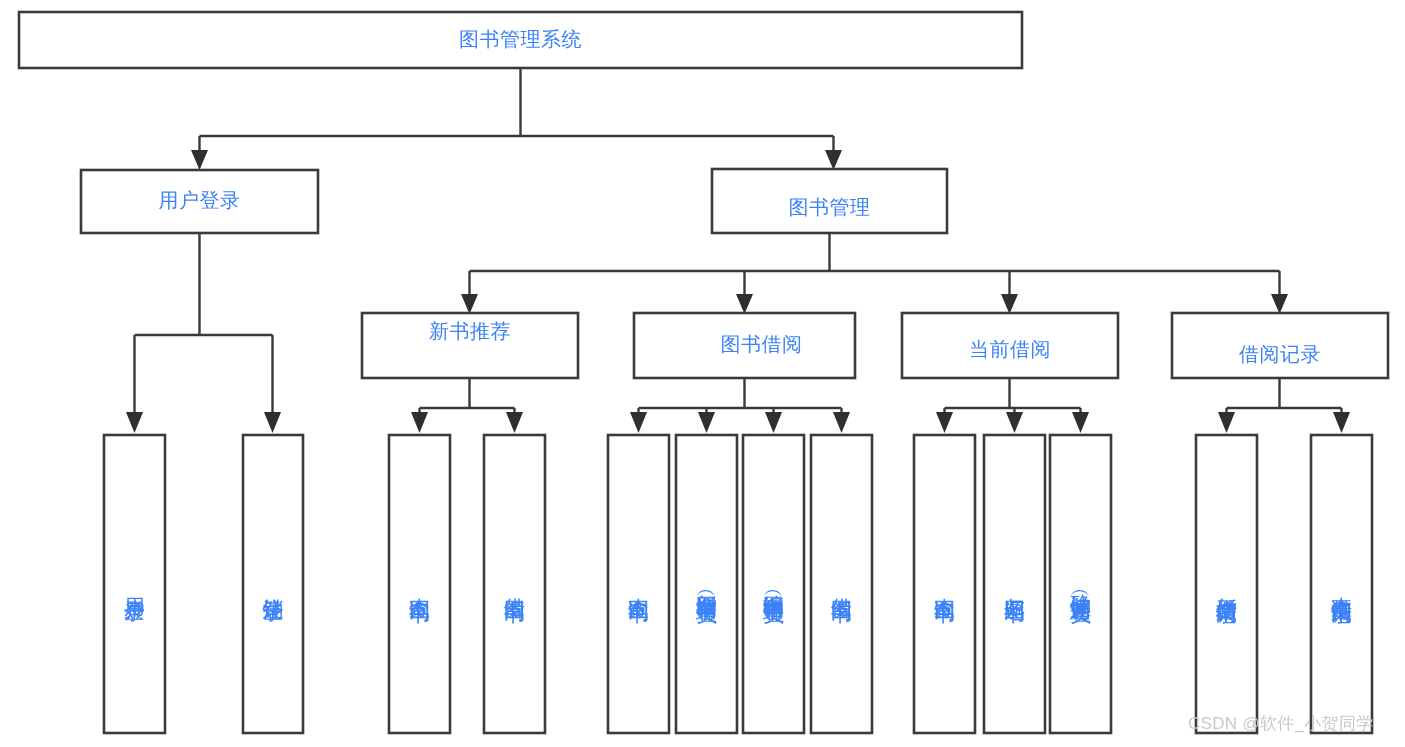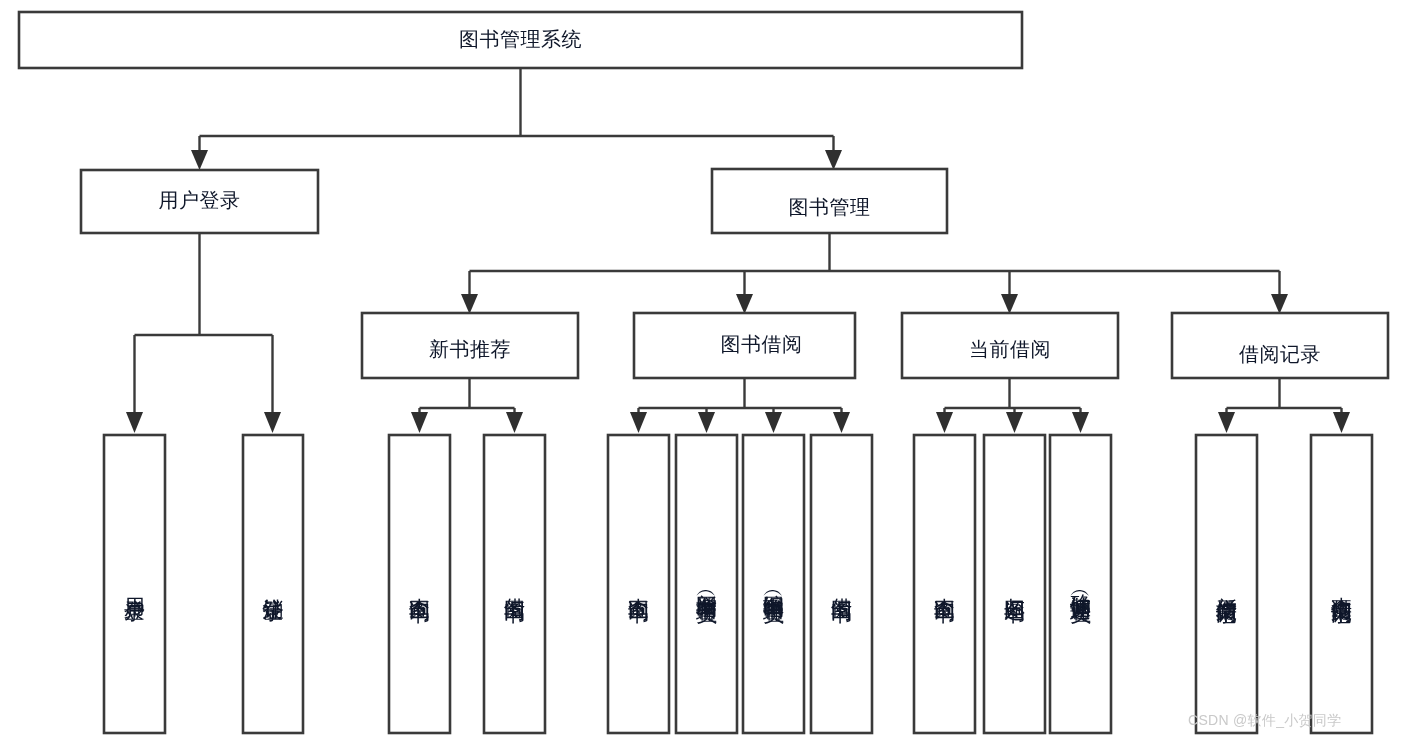--- a/index.html
+++ b/index.html
@@ -39,21 +39,21 @@
   }
   .arrow-head {
     fill: #2f2f2f;
     stroke: none;
   }
   .node-label {
     position: absolute;
     display: flex;
     align-items: center;
     justify-content: center;
-    color: #0f172a;
+    color: #3b82f6;
     font-family: "Liberation Sans", "DejaVu Sans", sans-serif;
     font-size: 20px;
     line-height: 1.05;
     letter-spacing: 0.5px;
     white-space: nowrap;
     pointer-events: none;
     text-rendering: geometricPrecision;
   }
   .node-label.horizontal {
     writing-mode: horizontal-tb;
@@ -61,21 +61,21 @@
   .node-label.vertical {
     writing-mode: vertical-rl;
     text-orientation: upright;
     letter-spacing: 1.5px;
     font-size: 21px;
   }
   .watermark {
     position: absolute;
     left: 1188px;
     top: 712px;
-    font-size: 14px;
+    font-size: 17px;
     color: #c9c9c9;
     font-family: "Liberation Sans", "DejaVu Sans", sans-serif;
     white-space: nowrap;
     letter-spacing: 0.3px;
   }
 </style>
 </head>
 <body>
 
 <div id="diagram-root">
@@ -182,21 +182,21 @@
 
     <rect class="node-box" x="1196" y="435" width="61" height="298"></rect>
     <rect class="node-box" x="1311" y="435" width="61" height="298"></rect>
   </svg>
 
   <div class="node-label horizontal" style="left:19px; top:12px; width:1003px; height:56px;">图书管理系统</div>
 
   <div class="node-label horizontal" style="left:81px; top:170px; width:237px; height:63px;">用户登录</div>
   <div class="node-label horizontal" style="left:712px; top:169px; width:235px; height:79px;">图书管理</div>
 
-  <div class="node-label horizontal" style="left:362px; top:316px; width:216px; height:69px;">新书推荐</div>
+  <div class="node-label horizontal" style="left:362px; top:298px; width:216px; height:69px;">新书推荐</div>
   <div class="node-label horizontal" style="left:634px; top:313px; width:255px; height:65px;text-align:right;">图书借阅</div>
   <div class="node-label horizontal" style="left:902px; top:313px; width:216px; height:75px;">当前借阅</div>
   <div class="node-label horizontal" style="left:1172px; top:313px; width:216px; height:84px;">借阅记录</div>
 
   <div class="node-label vertical" style="left:104px; top:435px; width:61px; height:298px;">用户登录</div>
   <div class="node-label vertical" style="left:243px; top:435px; width:60px; height:298px;">注销登录</div>
   <div class="node-label vertical" style="left:389px; top:435px; width:61px; height:298px;">查询图书</div>
   <div class="node-label vertical" style="left:484px; top:435px; width:61px; height:298px;">借阅图书</div>
   <div class="node-label vertical" style="left:608px; top:435px; width:61px; height:298px;">查询图书</div>
   <div class="node-label vertical" style="left:676px; top:435px; width:61px; height:298px;">新增图书（管理员）</div>

